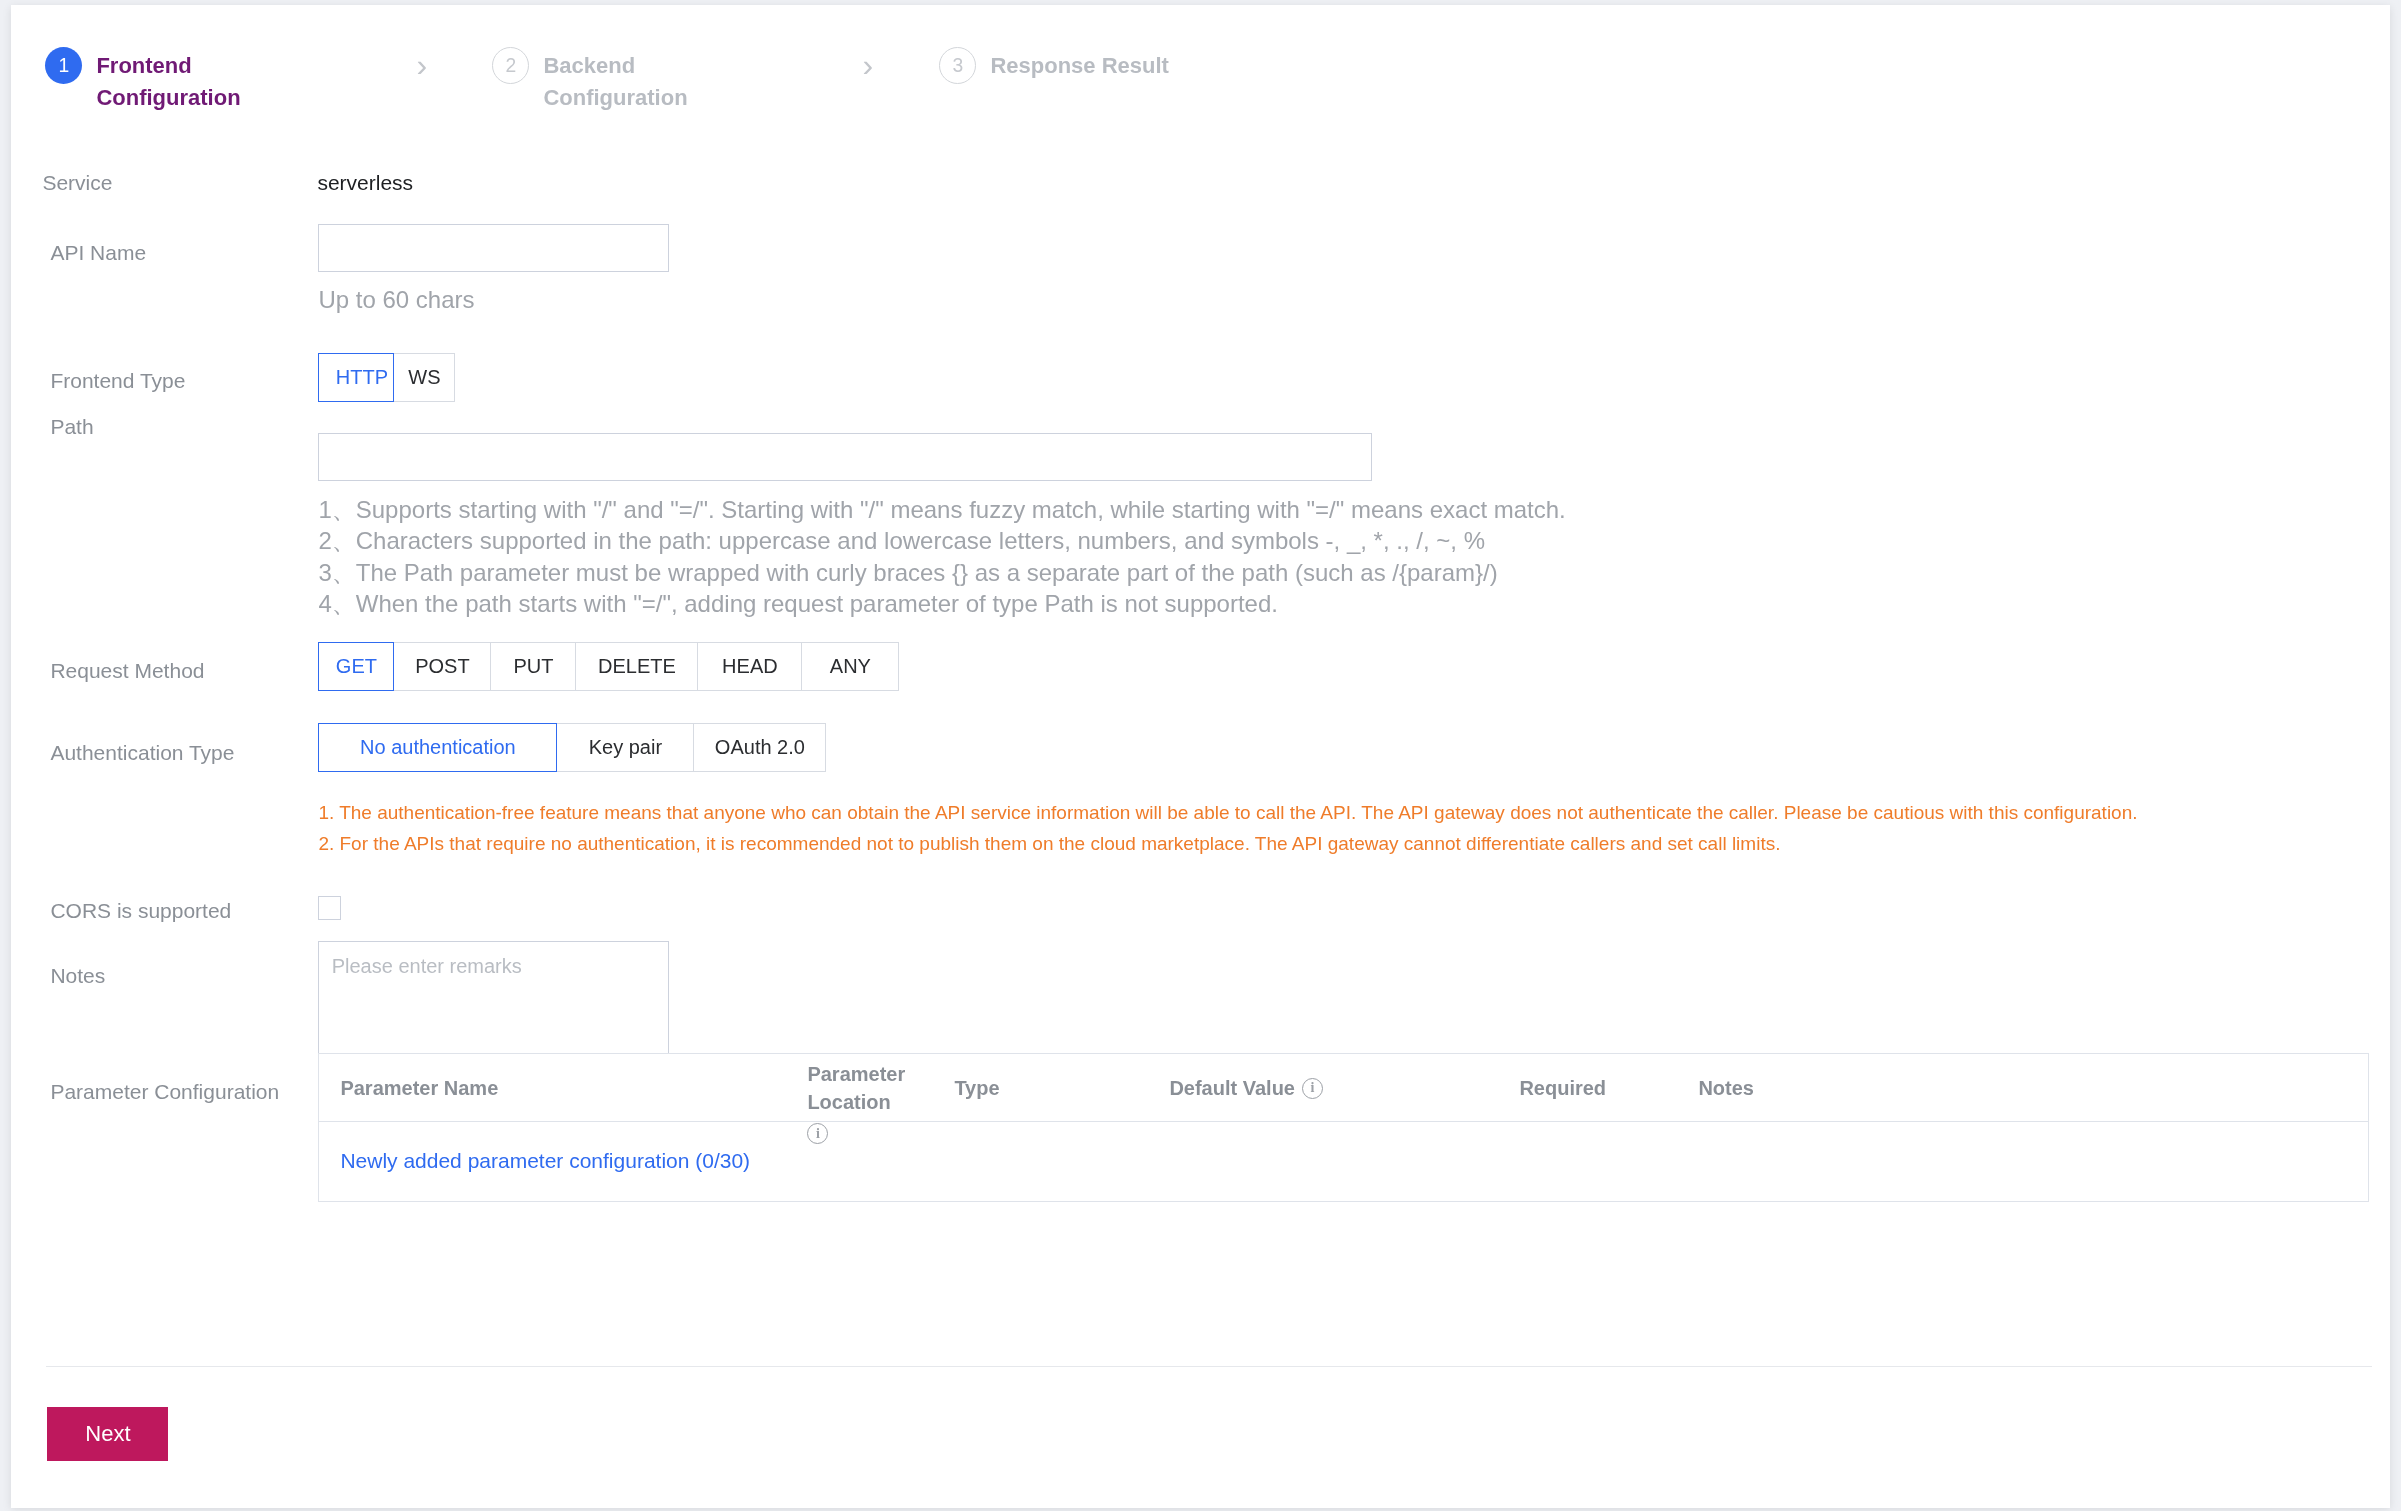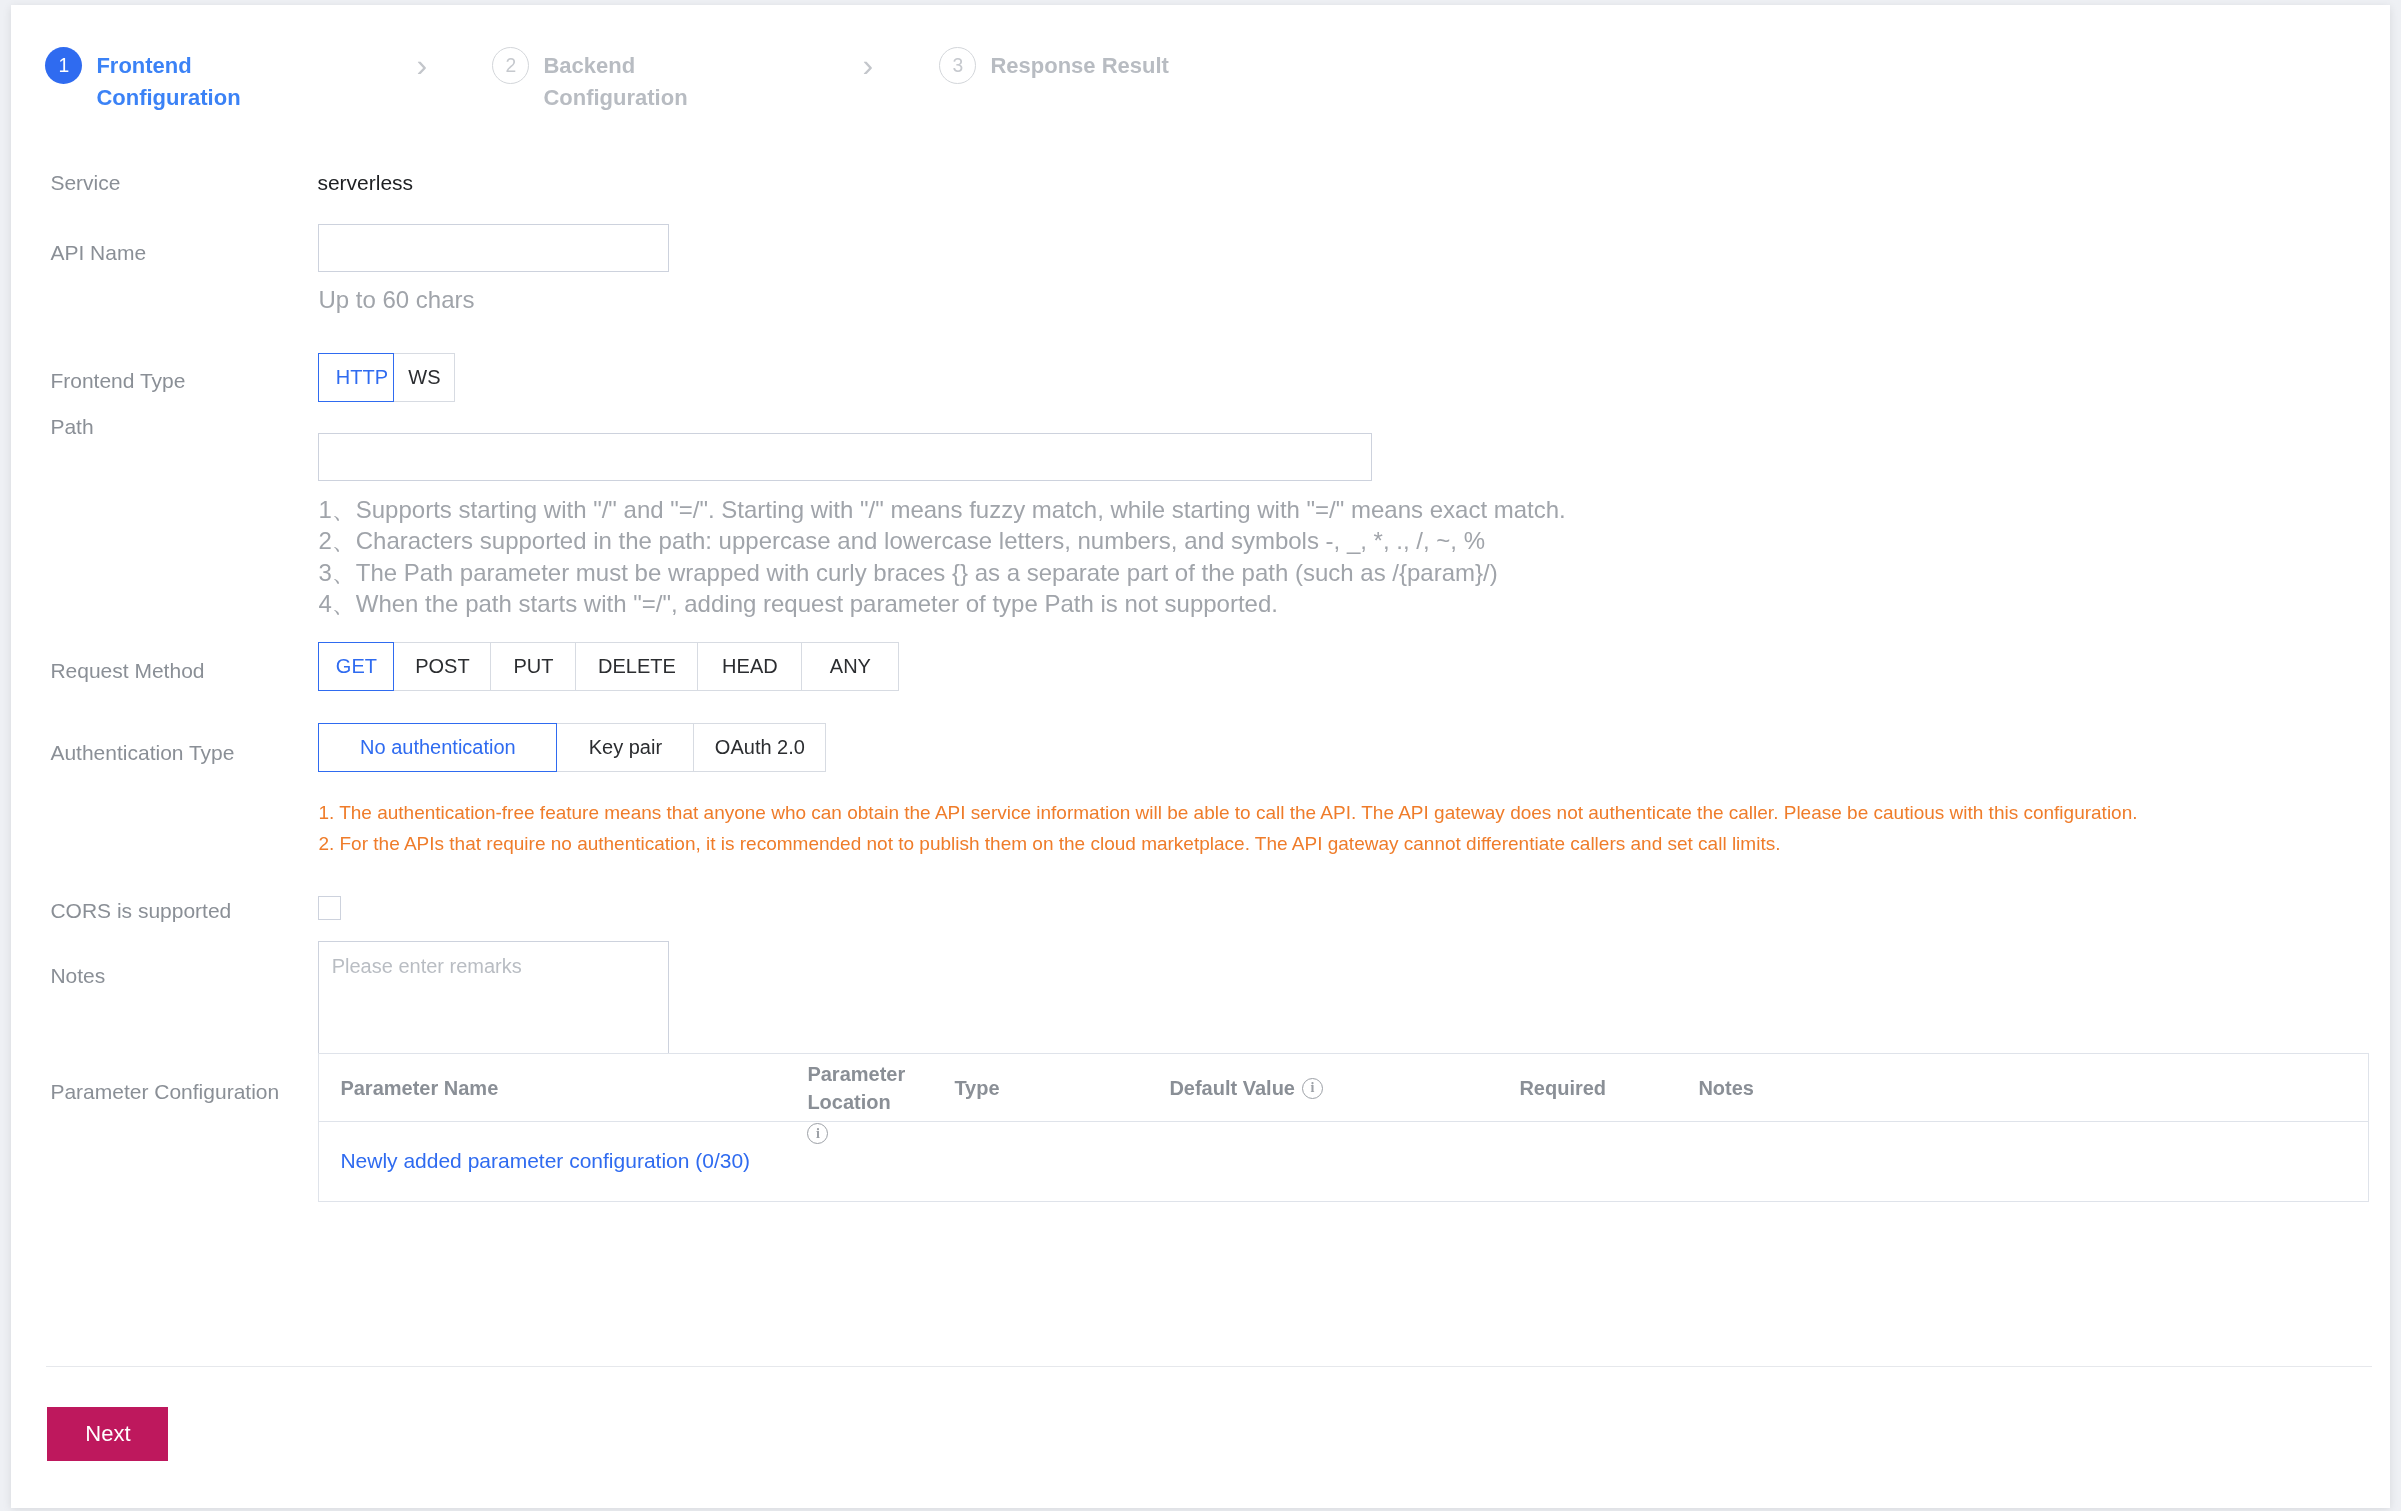--- a/index.html
+++ b/index.html
@@ -57,21 +57,21 @@
     background: #ffffff;
     color: #c6c9ce;
     border: 1.8px solid #d3d6da;
   }
   .step-label {
     font-size: 22px;
     line-height: 32px;
     font-weight: bold;
     max-width: 202px;
   }
-  .step-label.active { color: #3b82f6; }
+  .step-label.active { color: #701a75; }
   .step-label.inactive { color: #b8bcc2; font-weight: bold; }
 
   .step-sep {
     position: absolute;
     top: 44px;
     font-size: 32px;
     color: #c3c6cb;
     font-weight: 300;
     line-height: 1;
   }
@@ -260,21 +260,21 @@
 
     <div class="step step-3">
       <div class="step-circle inactive">3</div>
       <div class="step-label inactive">Response Result</div>
     </div>
 
   </div>
 
   <div class="form">
 
-    <div class="label" style="left:39px; top:29px;text-align:center;">Service</div>
+    <div class="label" style="left:31px; top:29px;text-align:center;">Service</div>
     <div class="value-text" style="left:306px; top:29px;">serverless</div>
 
     <div class="label" style="left:39px; top:99px;">API Name</div>
     <input class="input" style="left: 307px; top: 83px; width: 351px; height: 48px;" placeholder="">
     <div class="hint" style="left:307px; top:145px;">Up to 60 chars</div>
 
     <div class="label" style="left:39px; top:227px;">Frontend Type</div>
     <div class="seg" style="left:307px; top:212px;">
       <div class="seg-btn selected" style="width:76px;padding-left:11px;">HTTP</div>
       <div class="seg-btn" style="width:61px;">WS</div>

